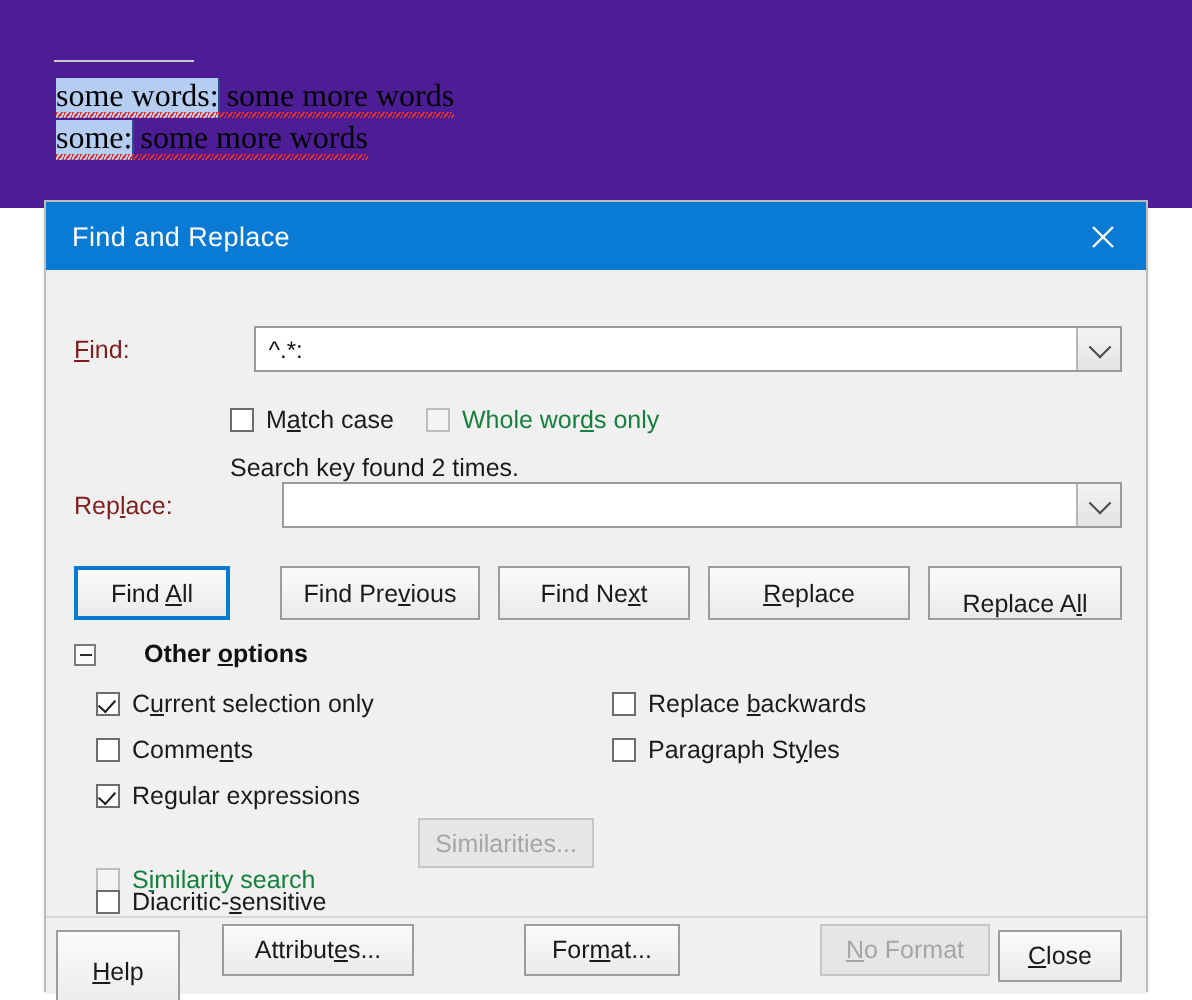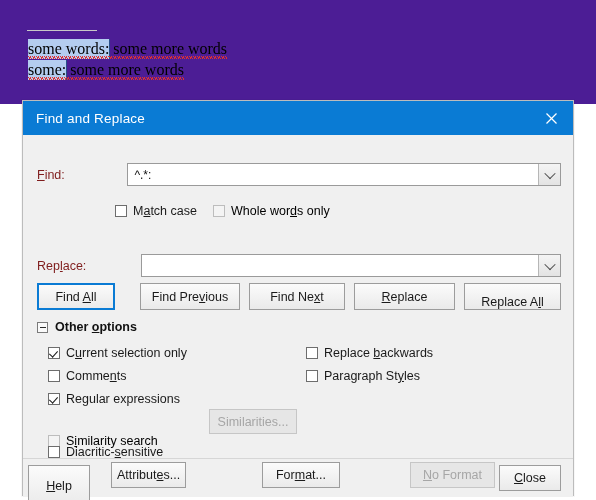--- a/index.html
+++ b/index.html
@@ -98,40 +98,40 @@
   .chk { display: inline-flex; align-items: center; font-size: 12.5px; color: #1a1a1a; white-space: nowrap; }
   .chk .box {
     width: 12px; height: 12px; border: 1px solid #6d6d6d; background: #ffffff;
     margin-right: 6px; box-sizing: border-box; position: relative; flex: none;
   }
   .chk.checked .box::after {
     content: ""; position: absolute; left: 2px; top: 1px;
     width: 4px; height: 7px; border: solid #1a1a1a;
     border-width: 0 1.6px 1.6px 0; transform: rotate(42deg);
   }
-  .chk.disabled { color: #000000; }
+  .chk.disabled { color: #15803d; }
   .chk.disabled .box { border-color: #bdbdbd; background: #f4f4f4; }
   .mn { text-decoration: underline; }
 
   .status-text { position: absolute; font-size: 12.5px; color: #1a1a1a; }
 
   
   .btn {
     background: linear-gradient(#fbfbfb, #eaeaea);
     border: 1px solid #9c9c9c;
     font-size: 12.5px; color: #1a1a1a;
     display: flex; align-items: center; justify-content: center;
     box-sizing: border-box; position: absolute;
     font-family: "Liberation Sans", sans-serif;
   }
   .btn.focused { border: 2px solid #0a7bd4; }
   .btn.disabled { color: #a6a6a6; border-color: #c6c6c6; background: #e6e6e6; }
 
   
-  .opt-header { position: absolute; display: flex; align-items: center; }
+  .opt-header { position: absolute; display: flex; align-items: center; gap: 17px; }
   .expander {
     width: 11px; height: 11px; border: 1px solid #7a7a7a; background: #fafafa;
     position: relative; margin-right: 7px; box-sizing: border-box; flex: none;
   }
   .expander::before {
     content: ""; position: absolute; left: 1.5px; right: 1.5px; top: 4px;
     height: 1.5px; background: #2b2b2b;
   }
   .opt-header-text { font-size: 12.5px; font-weight: bold; color: #111; }
 
@@ -184,22 +184,23 @@
             <span>M<span class="mn">a</span>tch case</span>
           </span>
       </div>
       <div style="position:absolute; left:190px; top:68px;">
         <span class="chk disabled">
             <span class="box"></span>
             <span>Whole wor<span class="mn">d</span>s only</span>
           </span>
       </div>
 
-
-      <div class="field-row" style="left:14px; top:119px; width:524px;gap:17px;">
+      <span class="status-text" style="left:92px; top:92px;">Search key found 2 times.</span>
+
+      <div class="field-row" style="left:14px; top:106px; width:524px;gap:17px;">
         <span class="field-label">Rep<span class="mn">l</span>ace:</span>
         <span class="combo" style="width:446px;">
           <span class="combo-value" placeholder=""></span>
           <span class="combo-arrow">
               <i></i>
             </span>
         </span>
       </div>
 
       <span class="btn focused" style="left:14px; top:148px; width:78px; height:27px;">
@@ -263,21 +264,21 @@
       </div>
       <span class="btn disabled" style="left:186px; top:274px; width:88px; height:25px;">Similarities...</span>
 
       <div style="position:absolute; left:25px; top:309px;">
         <span class="chk">
             <span class="box"></span>
             <span>Diacritic-<span class="mn">s</span>ensitive</span>
           </span>
       </div>
 
-      <span class="btn" style="left:88px; top:327px; width:75px; height:26px;">
+      <span class="btn" style="left:88px; top:327px; width:96px; height:26px;">
           <span>Attribut<span class="mn">e</span>s...</span>
         </span>
       <span class="btn" style="left:239px; top:327px; width:78px; height:26px;">
           <span>For<span class="mn">m</span>at...</span>
         </span>
       <span class="btn disabled" style="left:387px; top:327px; width:85px; height:26px;">
           <span><span class="mn">N</span>o Format</span>
         </span>
     </div>
 

